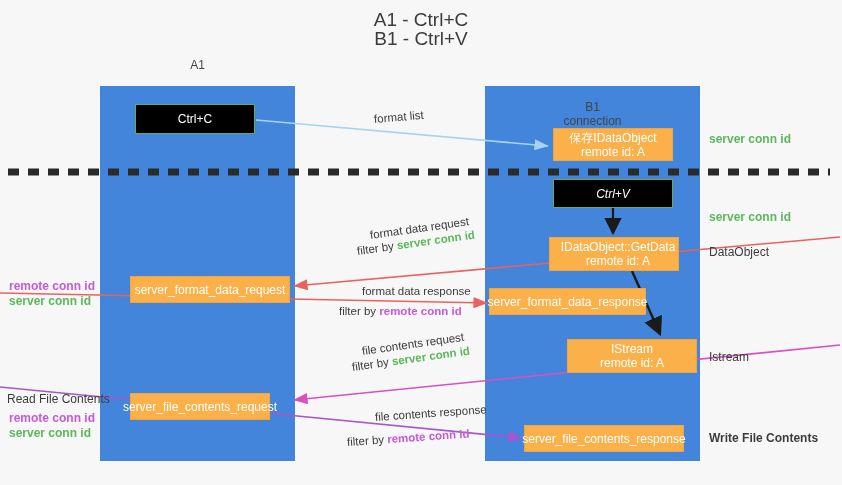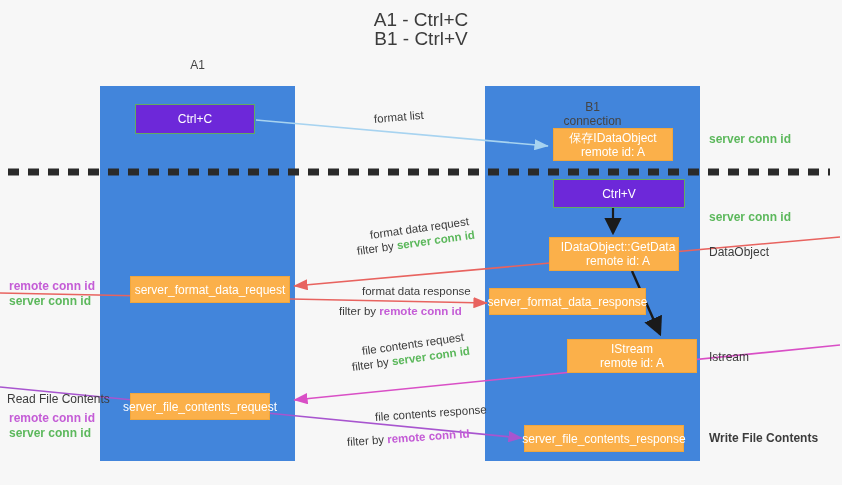--- a/index.html
+++ b/index.html
@@ -40,21 +40,21 @@
     display: flex;
     flex-direction: column;
     align-items: center;
     justify-content: center;
     color: #ffffff;
     font-size: 12px;
     line-height: 14px;
     text-align: center;
   }
   .box.green {
-    background: #6d28d9;
+    background: #000000;
     border: 1px solid #63ab60;
   }
   .box.orange {
     background: #fbb košt;
   }
   .box.orange {
     background: #fbb04a;
     border: 1px solid #f0a63c;
   }
   .side-label {
@@ -146,21 +146,21 @@
 
   <div class="box green" style="left:135px; top:104px; width:120px; height:30px;">
     <span>Ctrl+C</span>
   </div>
 
   <div class="box orange" style="left:553px; top:128px; width:120px; height:33px;">
     <span>保存IDataObject</span>
     <span>remote id: A</span>
   </div>
 
-  <div class="box green" style="left:553px; top:179px; width:132px; height:29px;">
+  <div class="box green" style="left:553px; top:179px; width:120px; height:29px;font-style:italic;">
     <span>Ctrl+V</span>
   </div>
 
   <div class="box orange" style="left:549px; top:237px; width:130px; height:34px;padding-left:8px;">
     <span>IDataObject::GetData</span>
     <span>remote id: A</span>
   </div>
 
   <div class="box orange" style="left:567px; top:339px; width:130px; height:34px;">
     <span>IStream</span>

